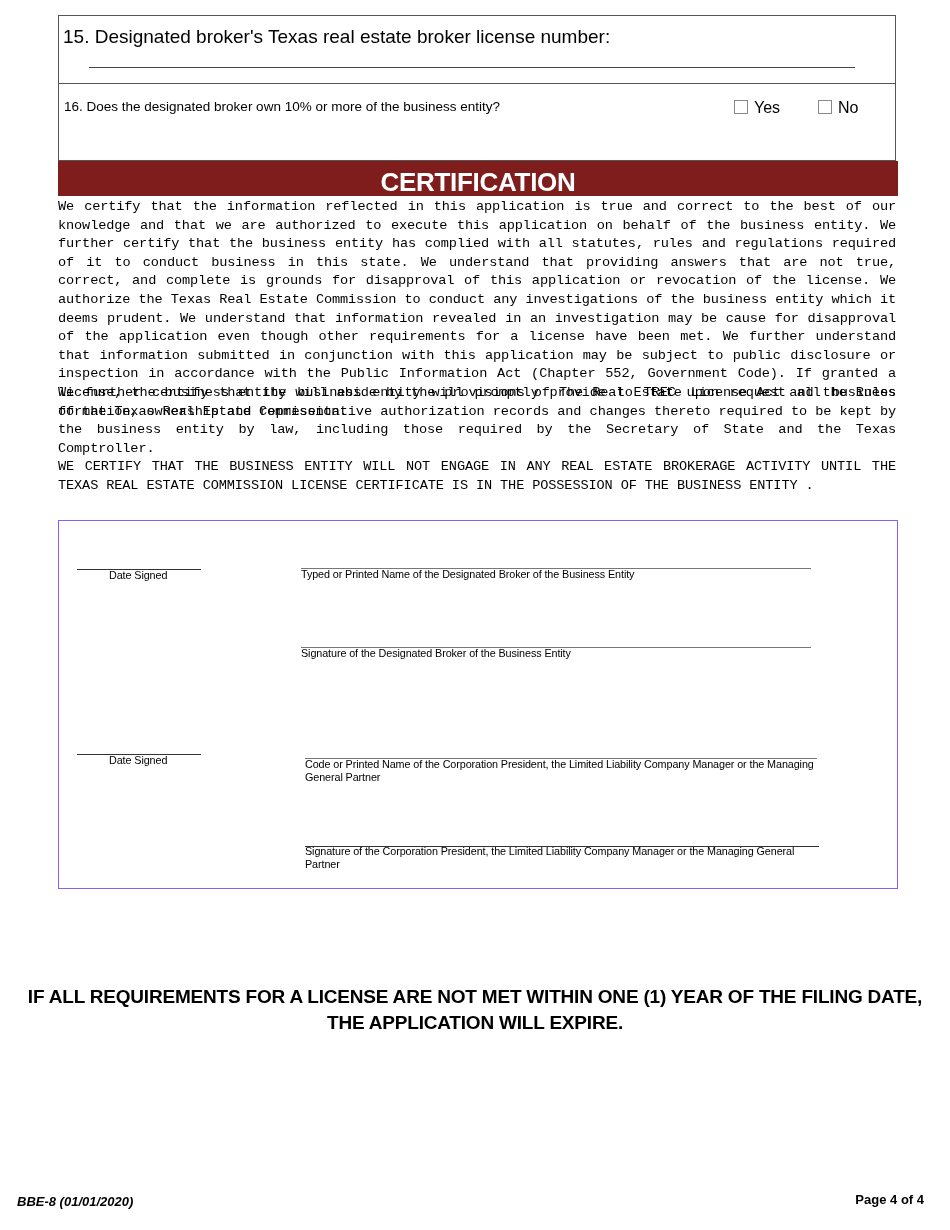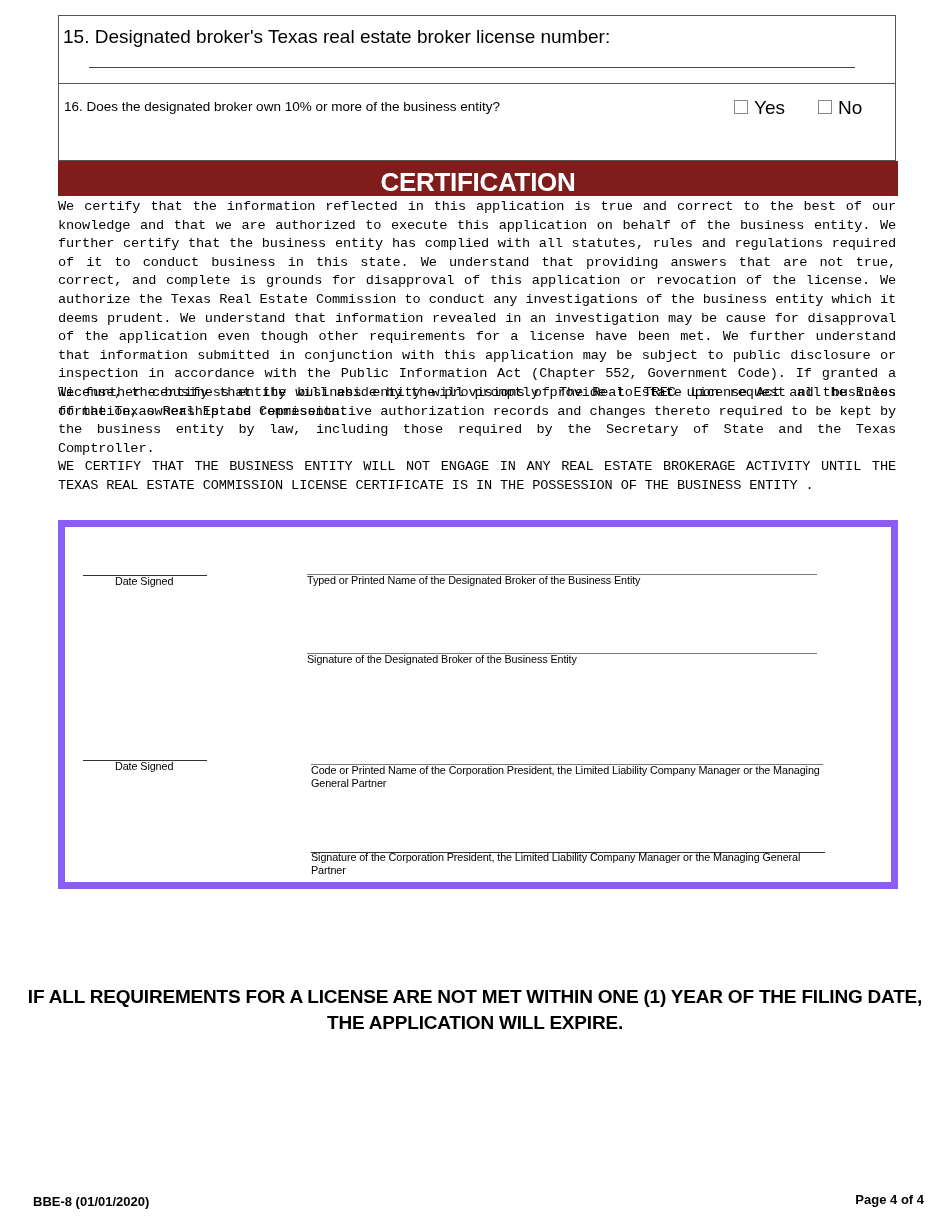--- a/index.html
+++ b/index.html
@@ -17,52 +17,52 @@
   .q15 { left: 4px; top: 10px; font-size: 19px; }
   .q15-line { left: 30px; top: 51px; width: 766px; height: 0; border-top: 1px solid #444; }
   .qdivider { left: 0; top: 67px; width: 100%; height: 0; border-top: 1px solid #555; }
   .q16 { left: 5px; top: 83px; font-size: 13.5px; }
   .q16-note { left: 3px; top: 111px; font-size: 13.2px; font-weight: bold; font-style: italic; white-space: nowrap; letter-spacing: -0.15px; }
   .cb-group { top: 83px; display: flex; align-items: flex-end; gap: 6px; }
   .cb {
     width: 14px; height: 14px; border: 1px solid #888; box-sizing: border-box; background: #fff;
     display: inline-block; margin-bottom: 3px;
   }
-  .cb-label { font-size: 19px; line-height: 18px; }
+  .cb-label { font-size: 16px; line-height: 18px; }
 
   
   .banner {
     left: 58px; top: 161px; width: 840px; height: 35px; background: #7f1d1d;
     color: #fff; font-weight: bold; font-size: 26px; text-align: center; line-height: 42px;
     overflow: hidden; letter-spacing: -0.3px;
   }
 
   .para {
     left: 58px; width: 838px; font-size: 13.6px; line-height: 18.6px; text-align: justify;
     letter-spacing: -0.12px;
     font-family: Liberation Mono, monospace;
   }
   .p1 { top: 198px; }
   .p2 { top: 384px; }
   .p3 { top: 458px; }
 
   
   .sigbox {
     left: 58px; top: 520px; width: 840px; height: 369px;
-    border: 7px solid #8b5cf6; box-sizing: border-box;
+    border: 1px solid #8b5cf6; box-sizing: border-box;
   }
   .sig-line { height: 0; border-top: 1px solid #333; }
   .sig-line.gray { border-top: 1.5px solid #777; }
   .sig-caption { font-size: 10.8px; line-height: 12.5px; letter-spacing: -0.1px; }
 
   .expire {
     left: 20px; top: 984px; width: 910px; text-align: center;
     font-size: 19px; font-weight: bold; line-height: 26px; letter-spacing: -0.2px;
   }
-  .footer-left { left: 33px; top: 1194px; font-size: 13px; font-weight: bold; }
+  .footer-left { left: 17px; top: 1194px; font-size: 13px; font-weight: bold; font-style: italic; }
   .footer-right { right: 26px; top: 1192px; font-size: 13px; font-weight: bold; }
 </style>
 </head>
 <body>
 
 <div class="abs qbox">
   <div class="abs q15">15. Designated broker's Texas real estate broker license number:</div>
   <div class="abs q15-line"></div>
   <div class="abs qdivider"></div>
   <div class="abs q16">16. Does the designated broker own 10% or more of the business entity?</div>

